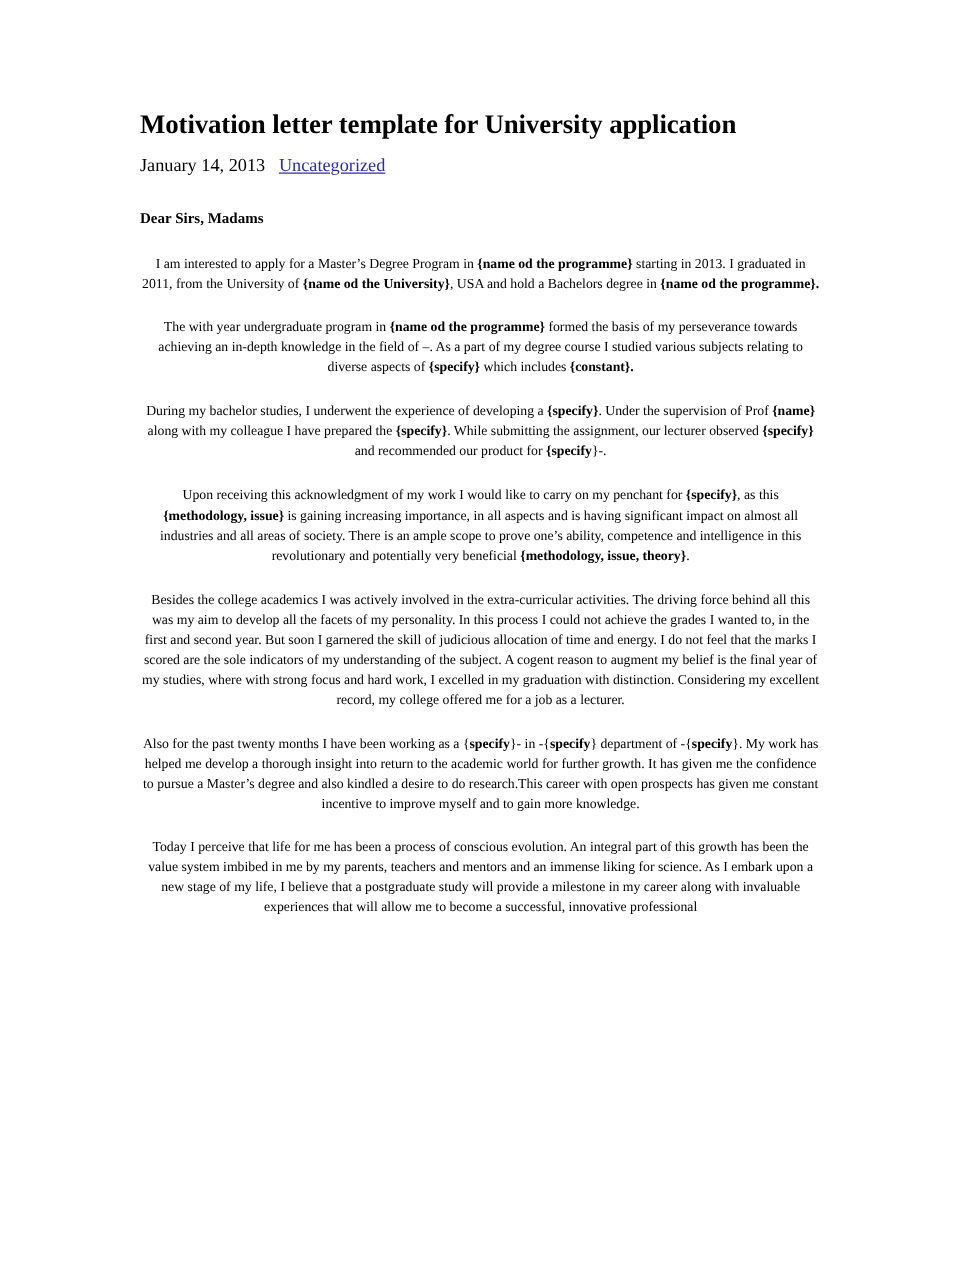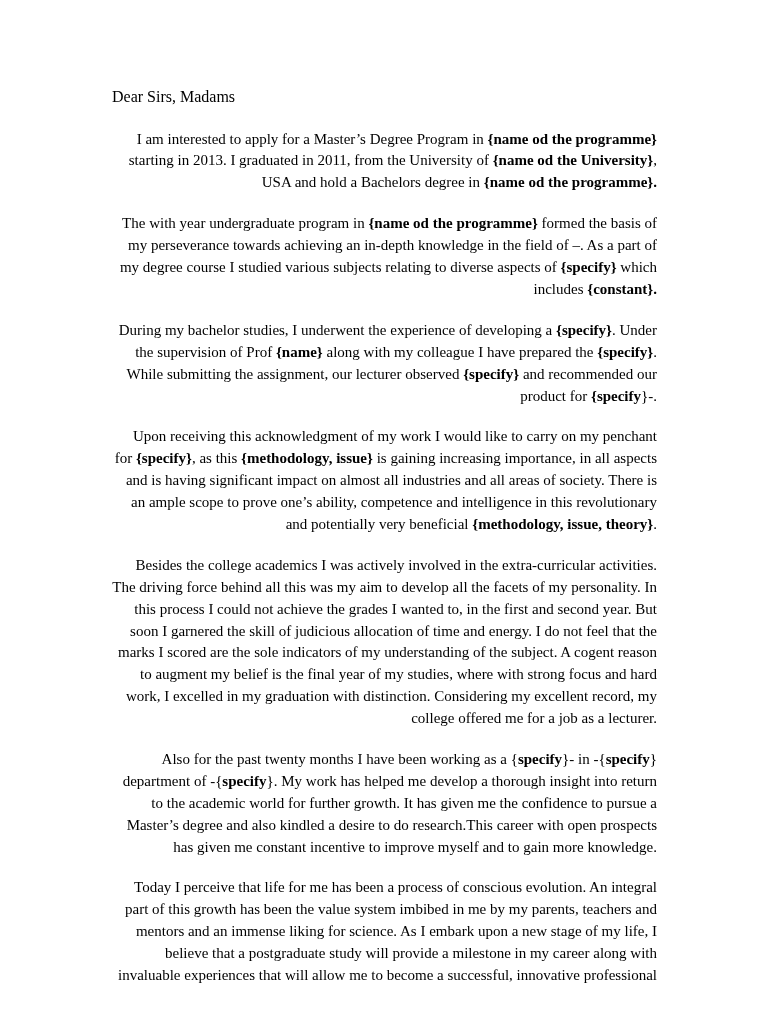--- a/index.html
+++ b/index.html
@@ -48,44 +48,49 @@
   .meta-gap {
     display: inline-block;
     width: 11px;
   }
   .meta-link {
     color: #2a2ab0;
     text-decoration: underline;
     text-underline-offset: 1px;
   }
   .salutation {
-    font-size: 16px;
+    font-size: 12px;
     line-height: 1.35;
     margin: 0 0 21px 0;
+    font-weight: bold;
   }
   .para {
-    font-size: 15px;
+    font-size: 11px;
     line-height: 1.46;
     margin: 0 0 19px 0;
-    text-align: right;
+    text-align: center;
   }
   .para:last-child {
     margin-bottom: 0;
   }
   b, .b {
     font-weight: bold;
   }
 </style>
 </head>
 <body>
 
 <div class="page">
   <article class="doc-body">
 
+    <h1 class="doc-title">Motivation letter template for University application</h1>
 
+    <div class="meta-line">
+      <span class="meta-date">January 14, 2013</span><span class="meta-gap"></span><a class="meta-link" href="#">Uncategorized</a>
+    </div>
 
     <p class="salutation">Dear Sirs, Madams</p>
 
     <div id="paragraphs-container">
         <p class="para"><span>I am interested to apply for a Master’s Degree Program in </span><b>{name od the programme}</b><span> starting in 2013. I graduated in 2011, from the University of </span><b>{name od the University}</b><span>, USA and hold a Bachelors degree in </span><b>{name od the programme}.</b></p>
         <p class="para"><span>The with year undergraduate program in </span><b>{name od the programme}</b><span>  formed the basis of my perseverance towards achieving an in-depth knowledge in the field of –. As a part of my degree course I studied various subjects relating to diverse aspects of </span><b>{specify}</b><span> which includes </span><b>{constant}.</b></p>
         <p class="para"><span>During my bachelor studies, I underwent the experience of developing a </span><b>{specify}</b><span>. Under the supervision of Prof </span><b>{name}</b><span> along with my colleague I have prepared the </span><b>{specify}</b><span>. While submitting the assignment, our lecturer observed </span><b>{specify}</b><span>  and recommended our product for </span><b>{specify</b><span>}-.</span></p>
         <p class="para"><span>Upon receiving this acknowledgment of my work I would like to carry on my penchant for </span><b>{specify}</b><span>, as this </span><b>{methodology, issue}</b><span> is gaining increasing importance, in all aspects and is having significant impact on almost all industries and all areas of society. There is an ample scope to prove one’s ability, competence and intelligence in this revolutionary and potentially very beneficial </span><b>{methodology, issue, theory}</b><span>.</span></p>
         <p class="para"><span>Besides the college academics I was actively involved in the extra-curricular activities. The driving force behind all this was my aim to develop all the facets of my personality. In this process I could not achieve the grades I wanted to, in the first and second year. But soon I garnered the skill of judicious allocation of time and energy. I do not feel that the marks I scored are the sole indicators of my understanding of the subject. A cogent reason to augment my belief is the final year of my studies, where with strong focus and hard work, I excelled in my graduation with distinction. Considering my excellent record, my college offered me for a job as a lecturer.</span></p>
         <p class="para"><span>Also for the past twenty months I have been working as a {</span><b>specify</b><span>}- in -{</span><b>specify</b><span>} department of -{</span><b>specify</b><span>}. My work has helped me develop a thorough insight into return to the academic world for further growth. It has given me the confidence to pursue a Master’s degree and also kindled a desire to do research.This career with open prospects has given me constant incentive to improve myself and to gain more knowledge.</span></p>

